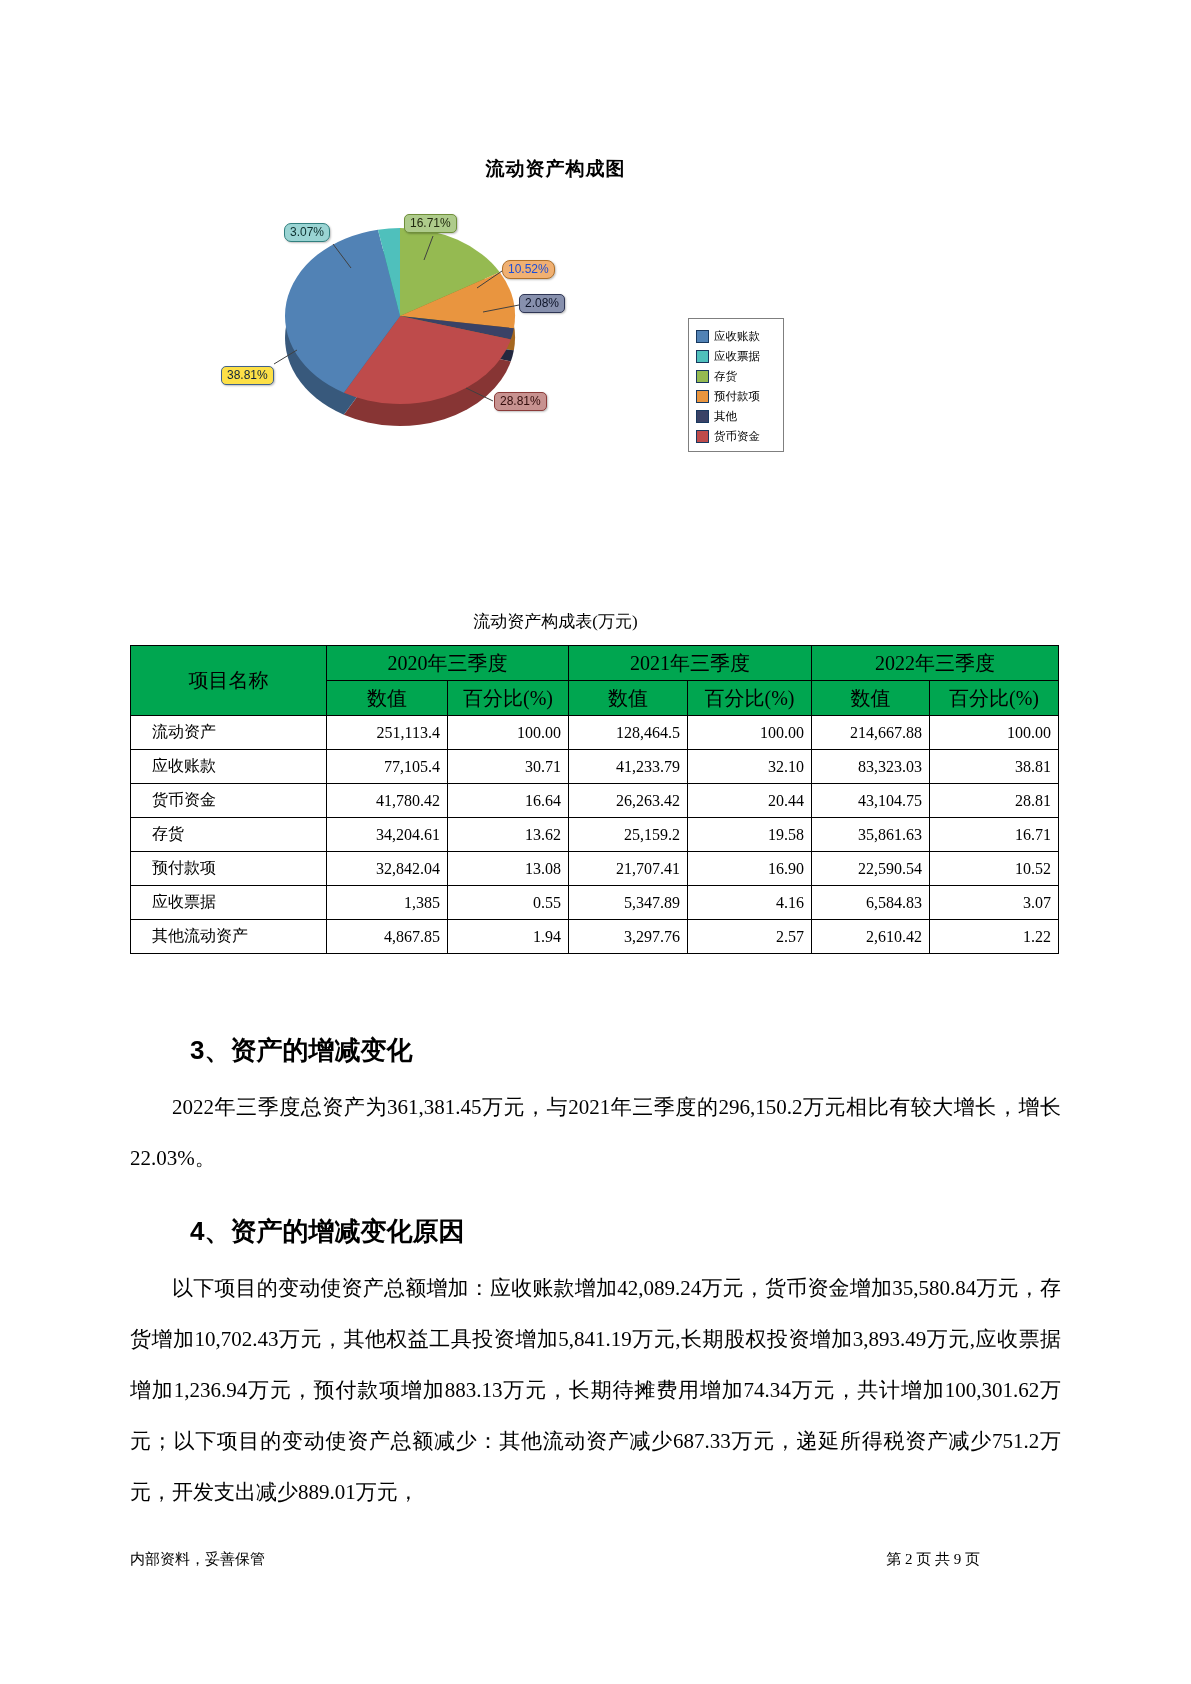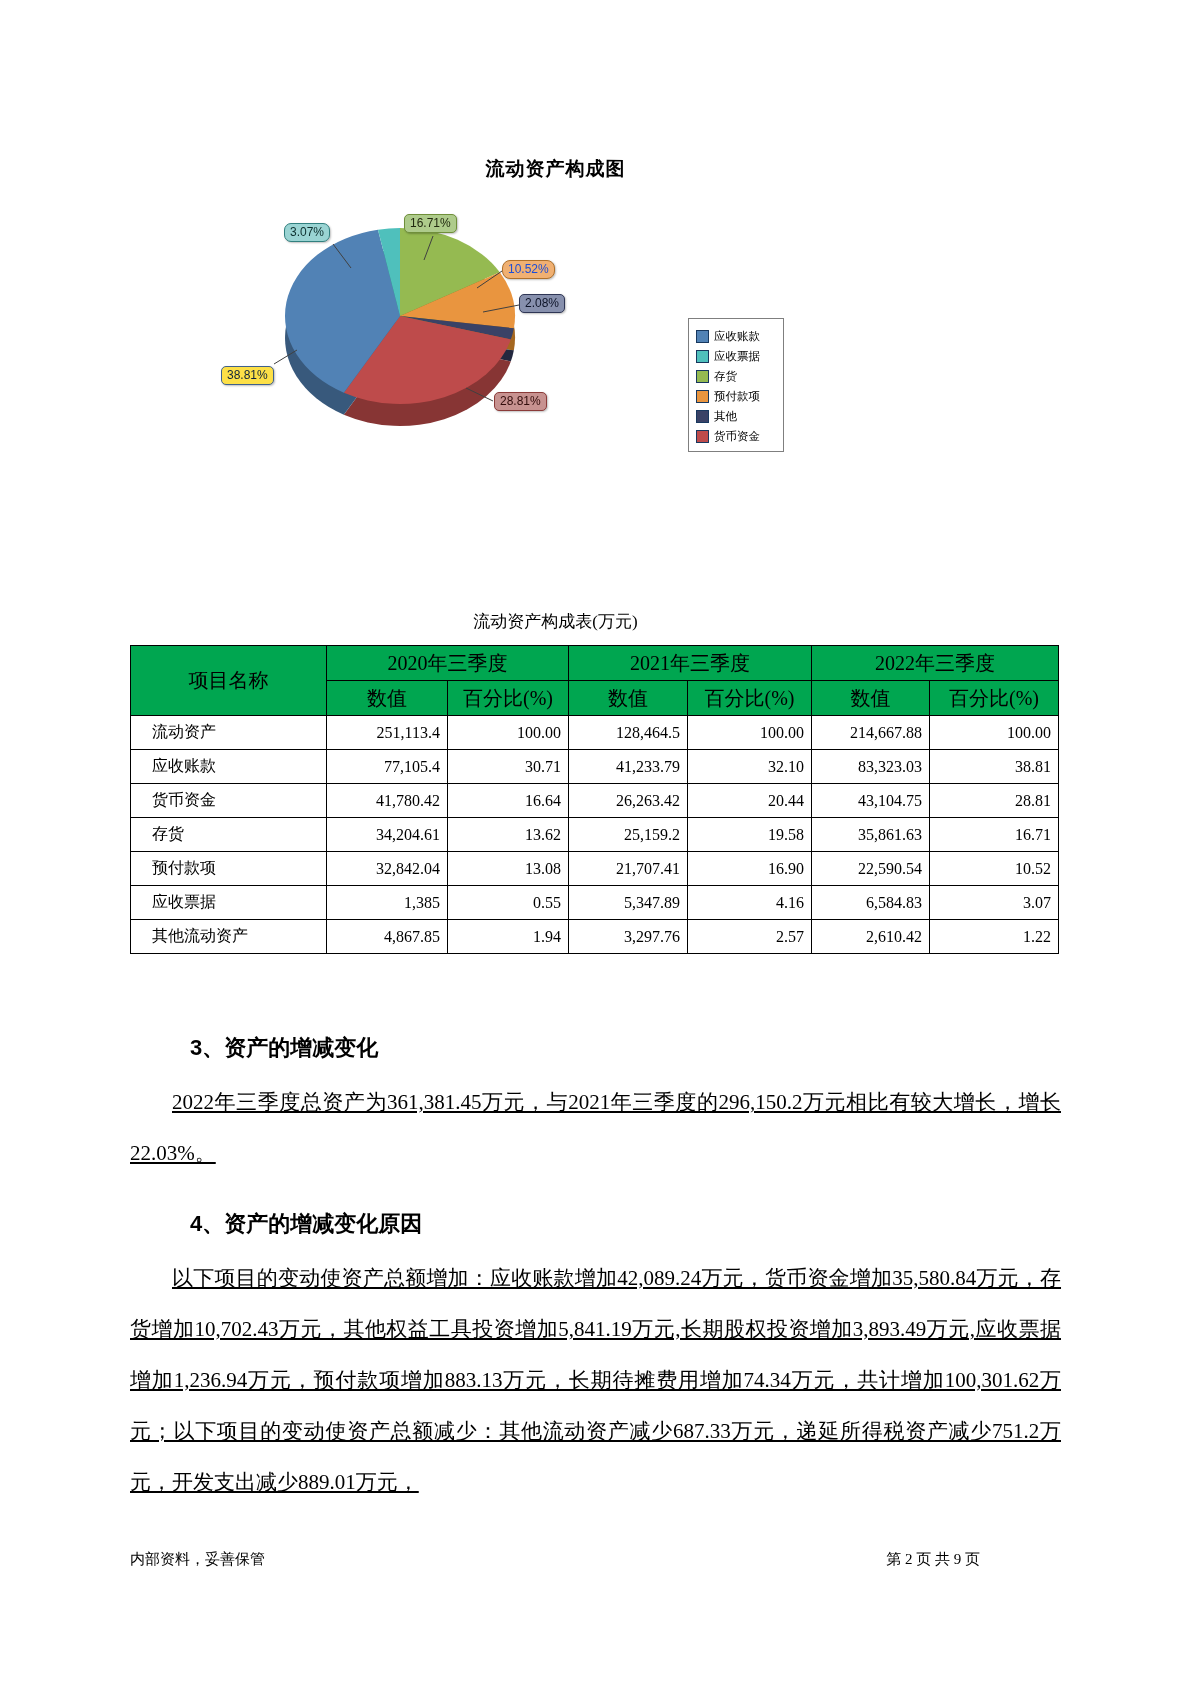--- a/index.html
+++ b/index.html
@@ -50,25 +50,25 @@
     background:#00a650; font-weight:normal; font-size:20px;
     height:32px; text-align:center;
   }
   table.assets td { height:33px; font-size:16px; text-align:right; padding:0 7px; }
   table.assets td.name { text-align:left; padding-left:21px; }
 
   
   .text-block { position:absolute; left:130px; top:1003px; width:931px; }
   .sec-heading {
     font-family:"Liberation Sans", sans-serif; font-weight:bold;
-    font-size:22px; margin:30px 0 14px 60px;
+    font-size:26px; margin:30px 0 14px 60px;
   }
   .sec-para {
     font-size:21px; line-height:51px; margin:0;
-    text-align:justify; text-indent:2em;text-decoration:underline;
+    text-align:justify; text-indent:2em;
   }
 
   
   .footer {
     position:absolute; left:130px; right:131px; top:1550px;
     display:flex; justify-content:space-between;
     font-size:15px;
   }
   .footer-right { margin-right:80px; }
 </style>

